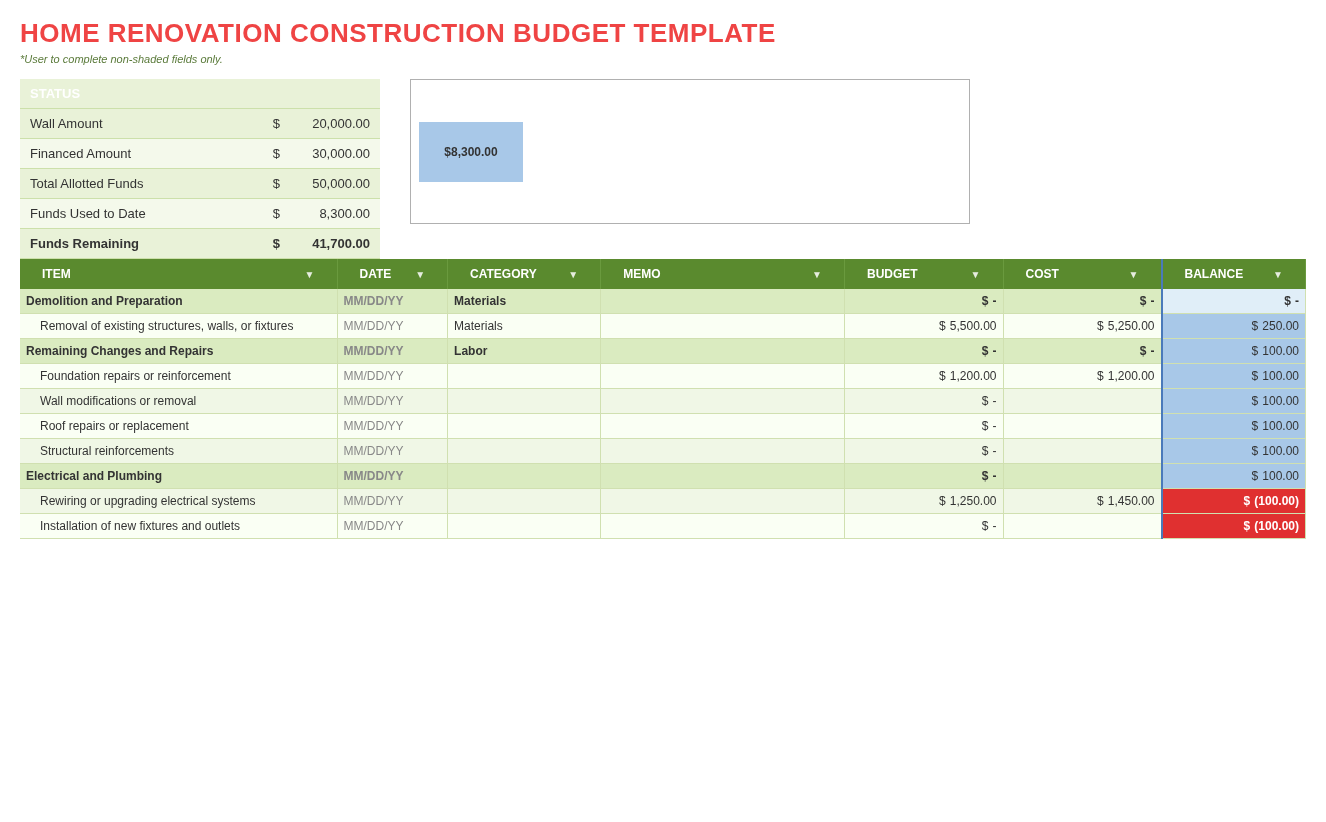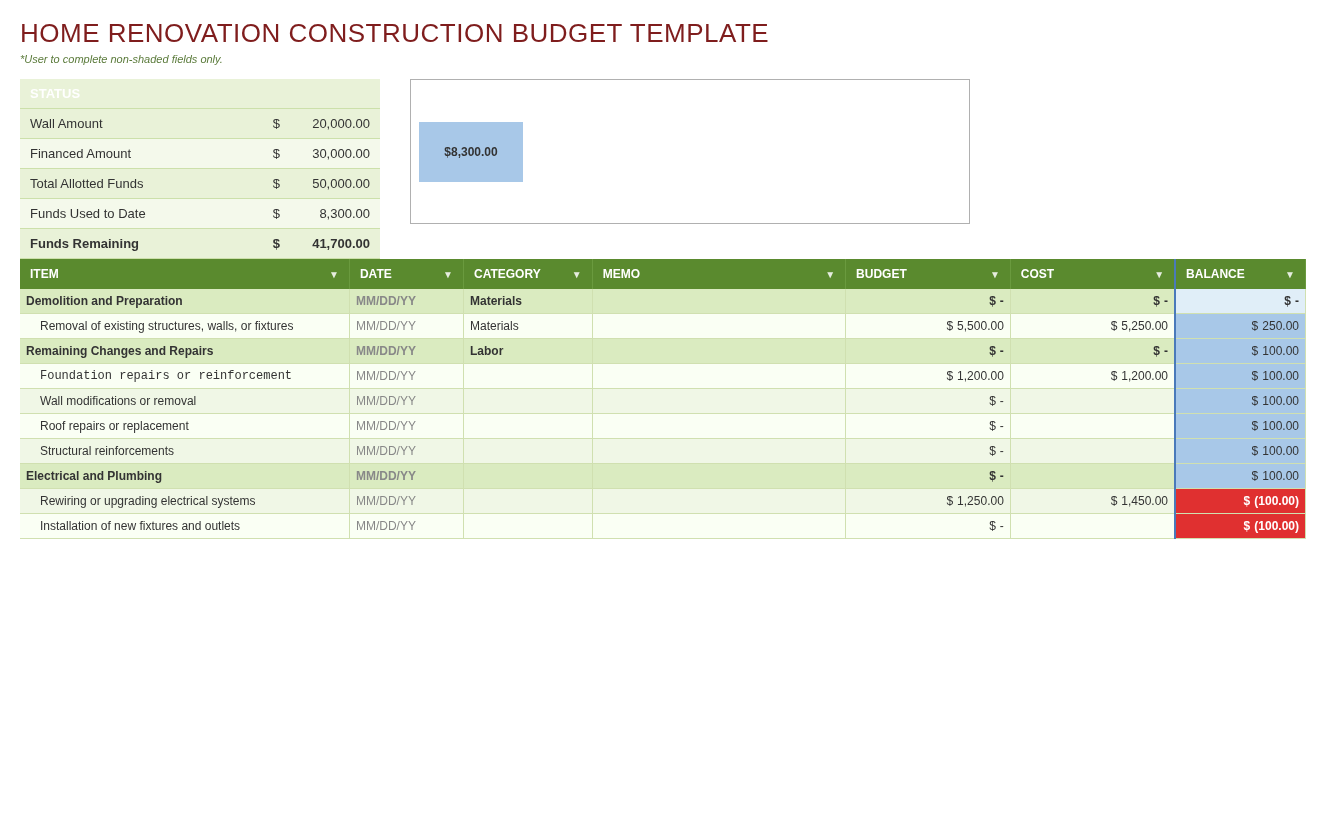--- a/index.html
+++ b/index.html
@@ -1,21 +1,21 @@
 <!DOCTYPE html>
 <html><head>
   <meta charset="utf-8">
   <style>
     * { box-sizing: border-box; margin: 0; padding: 0; }
     body { font-family: Arial, sans-serif; background: #fff; padding: 18px 20px; font-size: 13px; color: #333; }
 
     .page-title {
       font-size: 26px;
-      font-weight: normal;
-      color: #7f1d1d;
+      font-weight: bold;
+      color: #ef4444;
       letter-spacing: 0.5px;
       margin-bottom: 4px;
     }
     .subtitle {
       font-size: 11px;
       color: #5a7a3a;
       font-style: italic;
       margin-bottom: 14px;
     }
 
@@ -86,21 +86,21 @@
     .main-table {
       border-collapse: collapse;
       width: 100%;
       font-size: 12px;
     }
     .main-table thead tr {
       background: #5a8a2e;
       color: #fff;
     }
     .main-table thead th {
-      padding: 8px 10px;
+      padding: 8px 22px;
       text-align: right;
       font-weight: bold;
       border-right: 1px solid #6a9a3e;
       font-size: 12px;
       white-space: nowrap;
     }
     .main-table thead th .th-inner {
       display: flex;
       align-items: center;
       justify-content: space-between;
@@ -286,21 +286,21 @@
       <span style="margin-right:4px;">$</span><span style="margin-left:auto;">-</span>
     </td>
     <td class="col-cost num-right">
       <span style="margin-right:4px;">$</span><span>-</span>
     </td>
     <td class="col-balance num-right balance-cell balance-border-left">
       <span style="margin-right:4px;">$</span><span>100.00</span>
     </td>
   </tr>
       <tr class="balance-positive">
-    <td class="col-item" style="padding-left:20px;font-family:Liberation Mono, monospace;">Foundation repairs or reinforcement</td>
+    <td class="col-item" style="padding-left:20px;">Foundation repairs or reinforcement</td>
     <td class="col-date" style="color:#888;">MM/DD/YY</td>
     <td class="col-cat"></td>
     <td class="col-memo"></td>
     <td class="col-budget num-right">
       <span style="margin-right:4px;">$</span><span style="margin-left:auto;">1,200.00</span>
     </td>
     <td class="col-cost num-right">
       <span style="margin-right:4px;">$</span><span>1,200.00</span>
     </td>
     <td class="col-balance num-right balance-cell balance-border-left">

